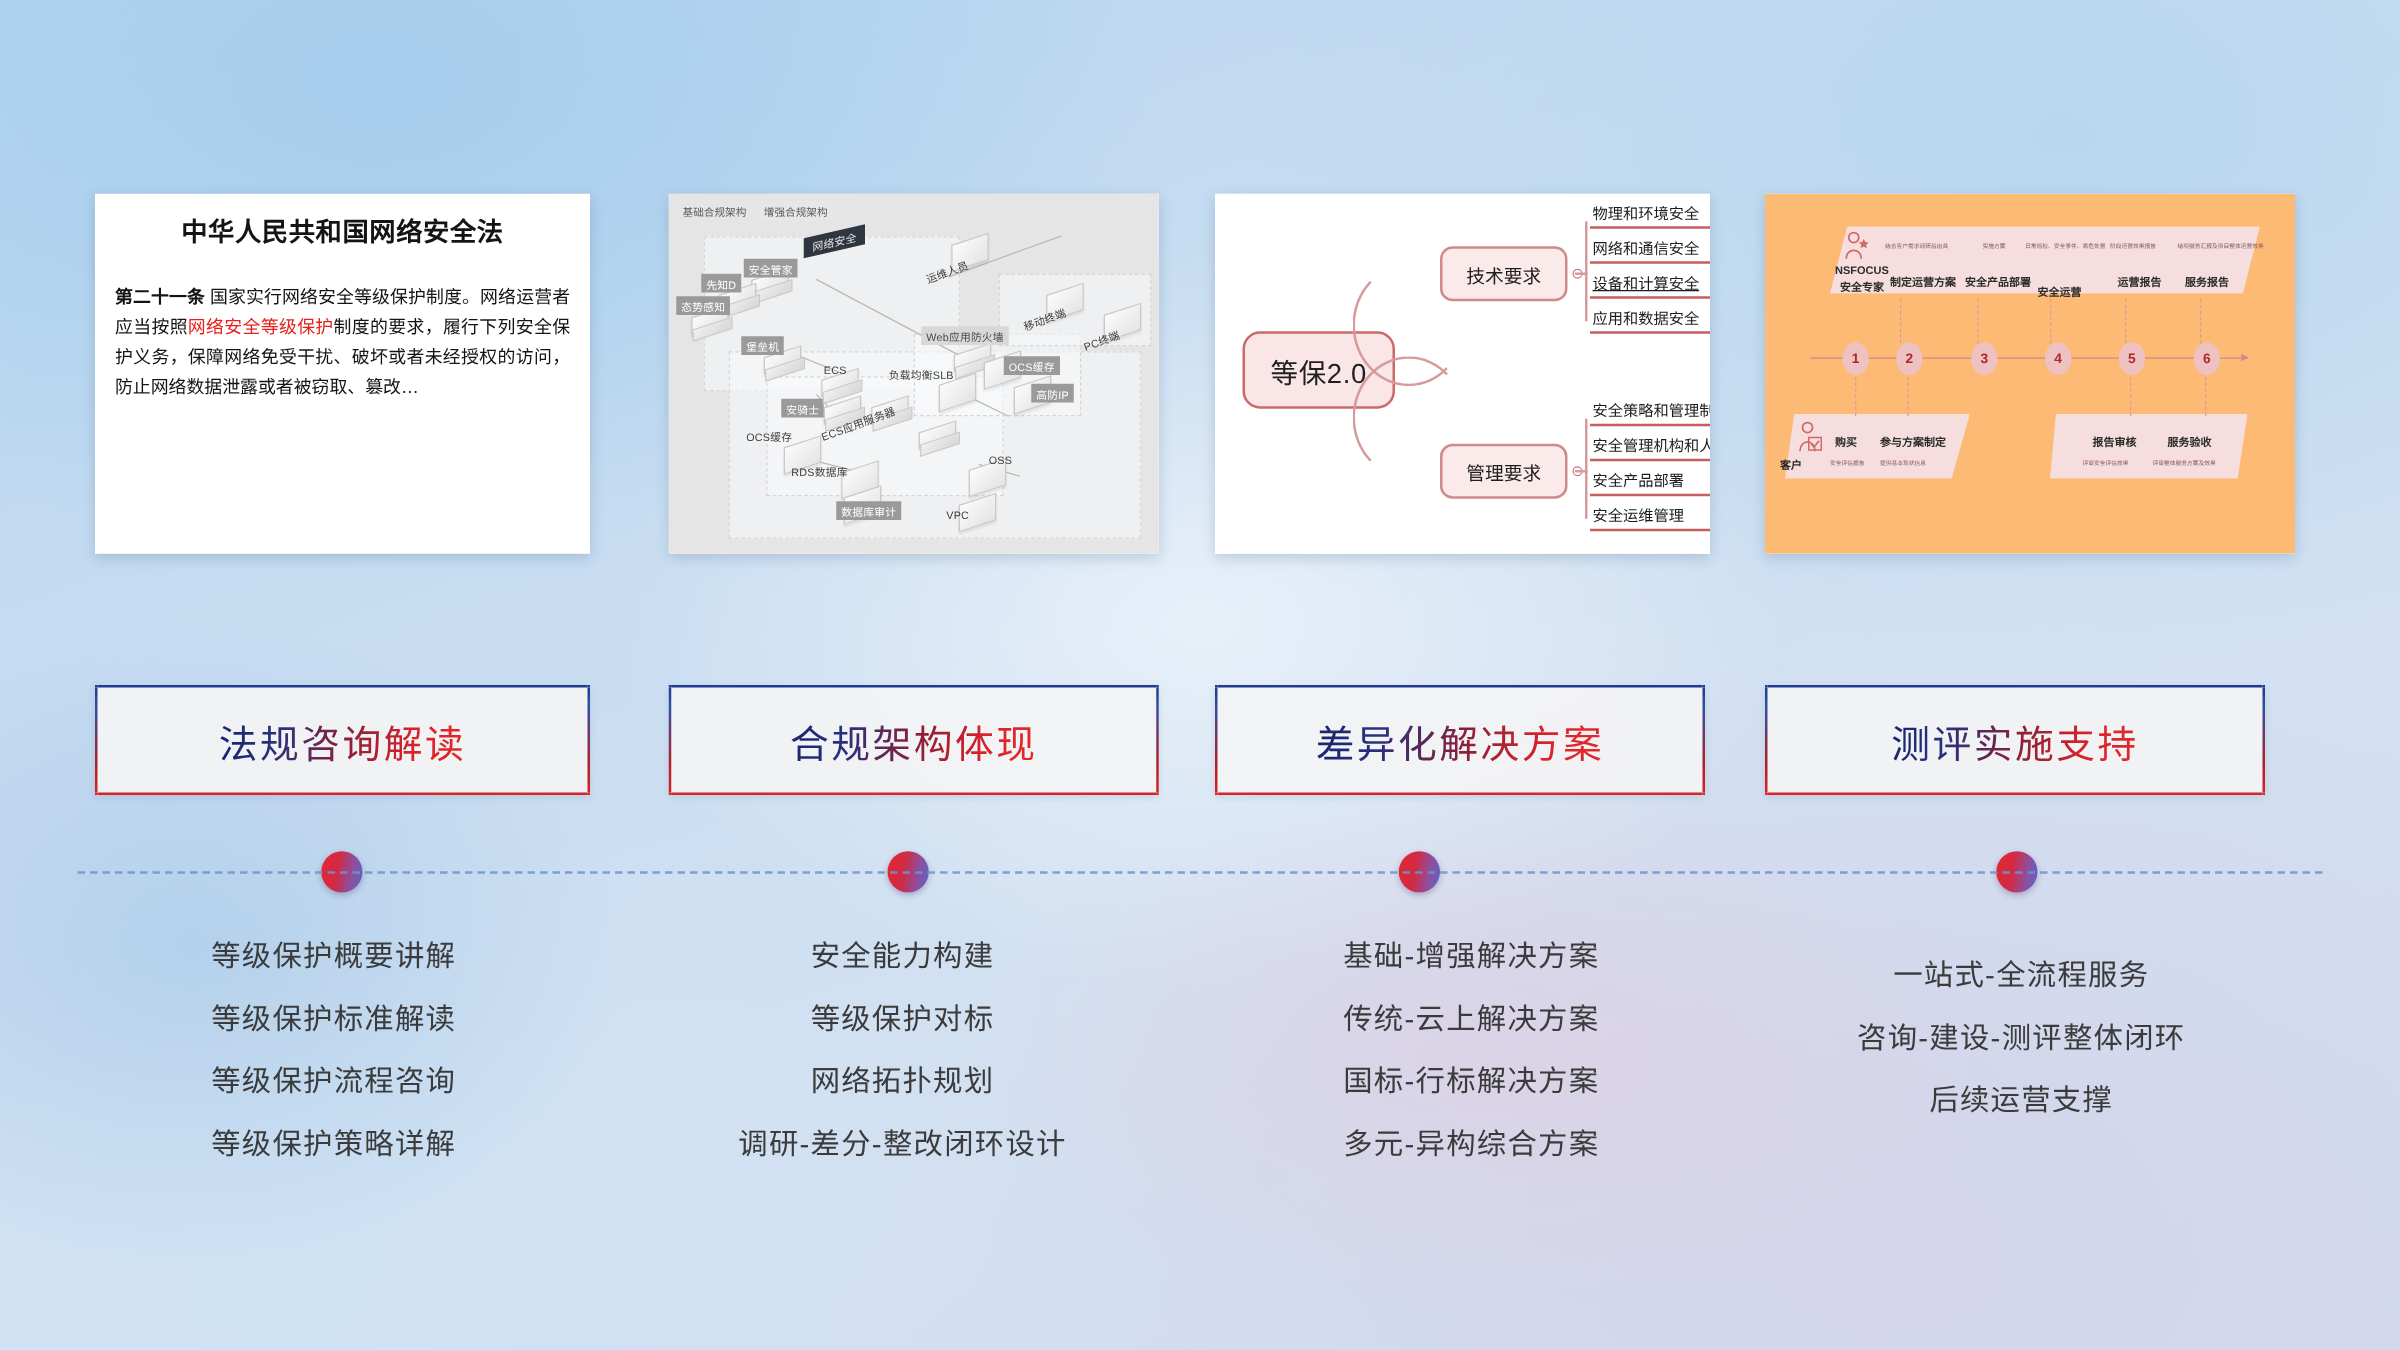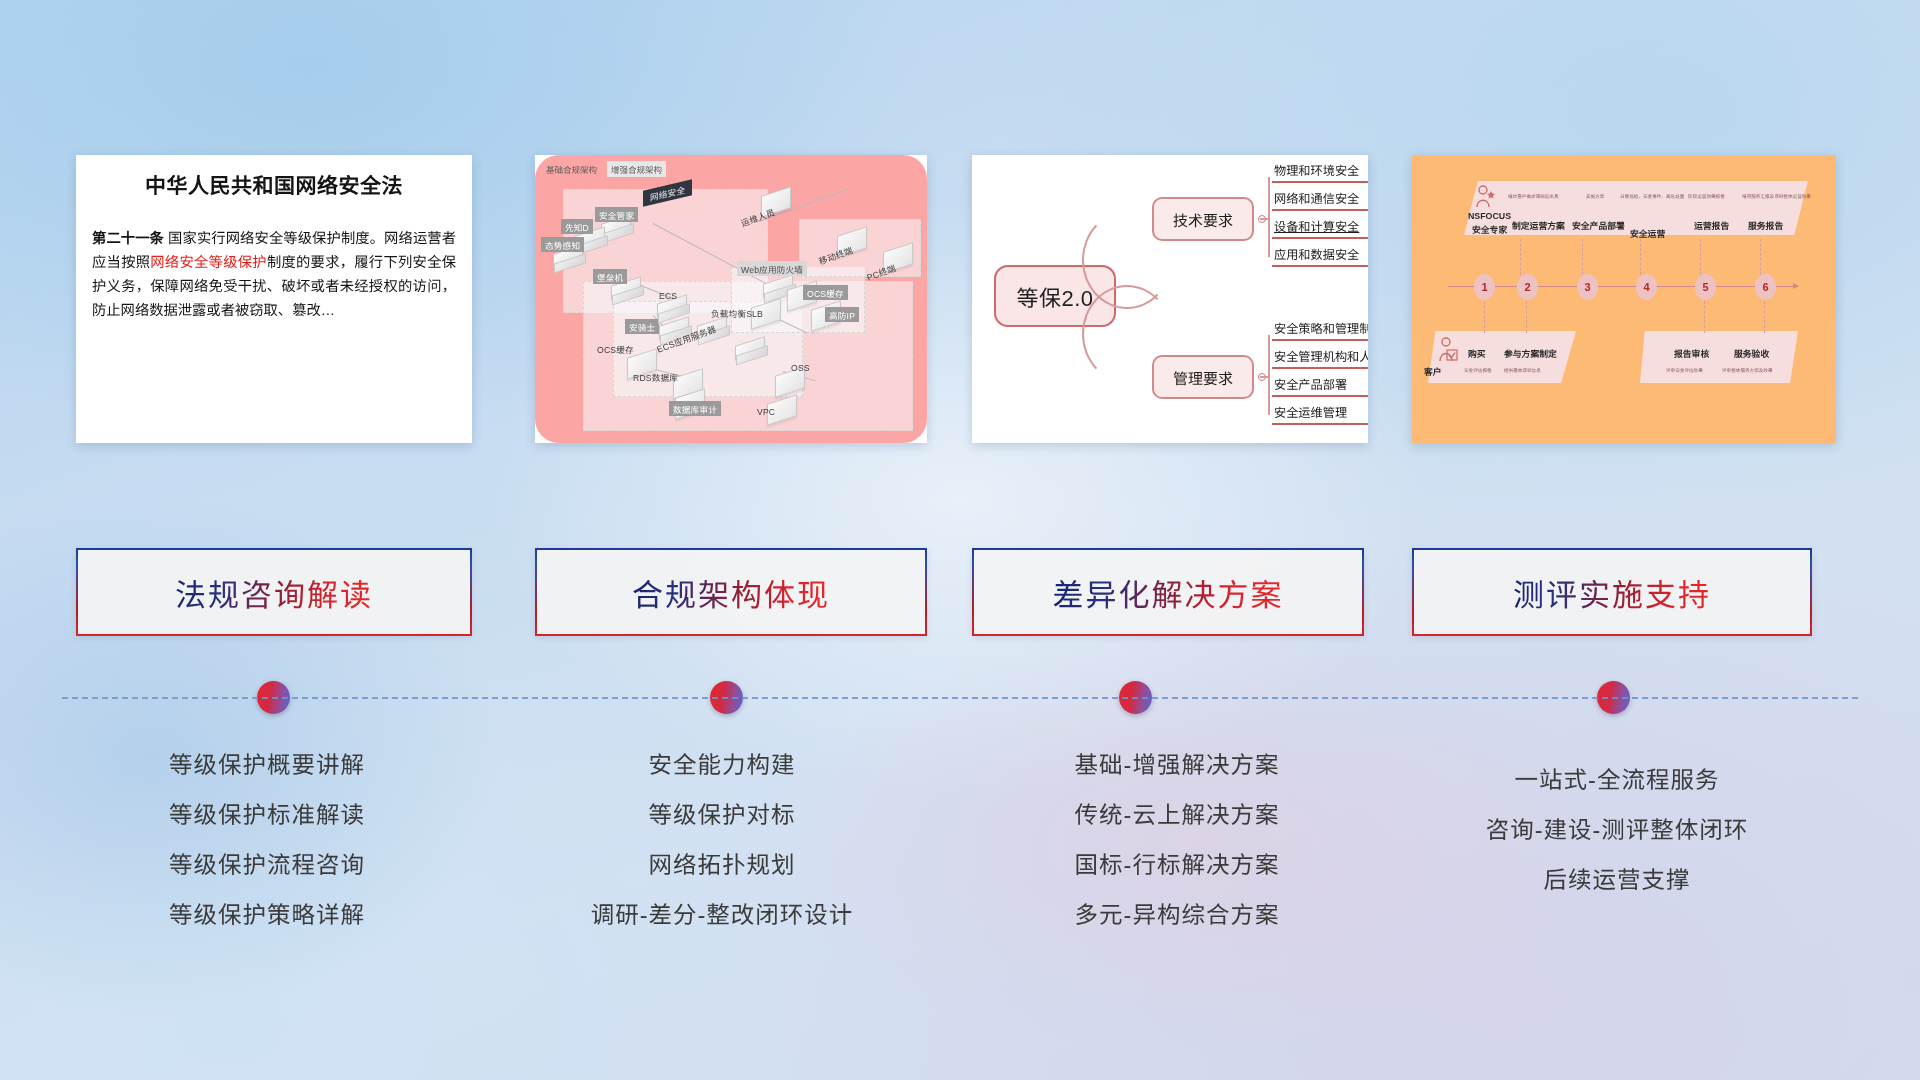--- a/index.html
+++ b/index.html
@@ -64,21 +64,21 @@
   .law-title{
     text-align:center; font-weight:bold; font-size:21px;
     letter-spacing:.5px; margin-bottom:11px;
   }
   .law-p{ font-size:14.3px; line-height:1.67; text-align:justify;margin-top:28px; }
   .law-p + .law-p{ margin-top:4px; }
   .law-p b{ font-weight:bold; }
   .law-red{ color:#e8201b; }
 
   
-  .arch{ position:absolute; inset:0; background:#fca5a5;border-radius:24px; }
+  .arch{ position:absolute; inset:0; background:#e5e5e5; }
   .arch-tabs{ position:absolute; left:7px; top:6px; display:flex; gap:6px; }
   .arch-tab{ font-size:8.5px; color:#5b5b5b; padding:2px 4px; }
   .arch-tab.sel{ background:#e7e7e7; }
   .arch-canvas{ position:absolute; inset:0; }
   .zone{
     position:absolute; border:1px dashed #d6d6d6;
     background:rgba(247,249,251,.55);
   }
   .node{ position:absolute; }
   .node .box{
@@ -329,21 +329,21 @@
           <div class="node" style="left:276px;top:150px;">
             <div class="plat"></div>
               <div class="box"></div>
           </div>
           <div class="lbl chip" style="left:290px;top:152px;">高防IP</div>
 
           <div class="node" style="left:216px;top:148px;">
             <div class="plat"></div>
               <div class="box"></div>
           </div>
-          <div class="lbl" style="left:176px;top:152px;text-align:center;">负载均衡SLB</div>
+          <div class="lbl" style="left:176px;top:138px;text-align:center;">负载均衡SLB</div>
 
           <div class="node" style="left:122px;top:144px;">
             <div class="plat"></div>
               <div class="box stack"></div>
           </div>
           <div class="lbl" style="left:124px;top:136px;">ECS</div>
 
           <div class="node" style="left:162px;top:166px;">
             <div class="plat"></div>
               <div class="box stack"></div>

